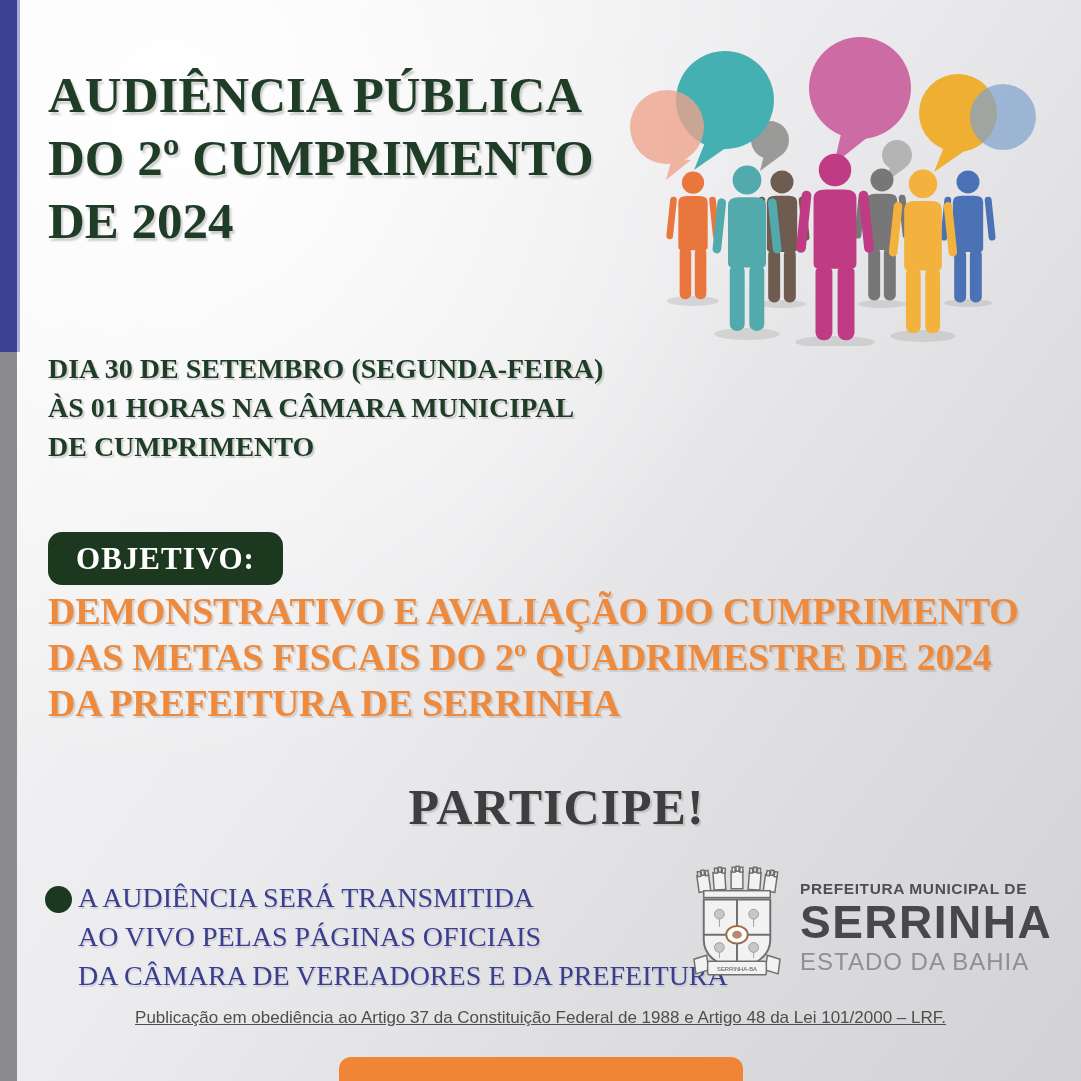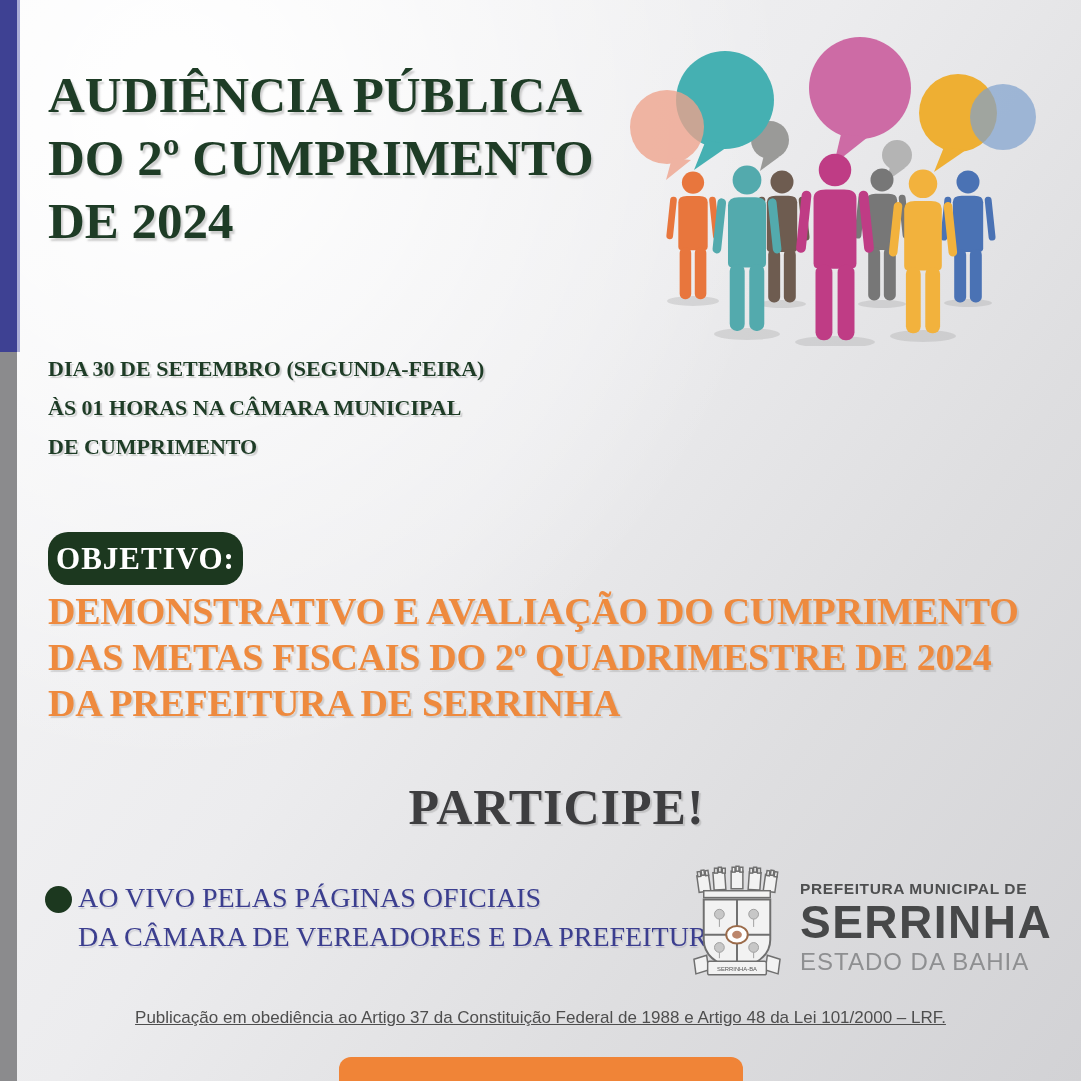--- a/index.html
+++ b/index.html
@@ -11,24 +11,24 @@
     background:
       radial-gradient(ellipse at 16% 10%, #ffffff 0%, rgba(255,255,255,0) 48%),
       linear-gradient(126deg, #f8f8f9 0%, #ececee 45%, #dedee0 72%, #d2d2d5 100%);
   }
   .bar-blue{position:absolute;left:0;top:0;width:17px;height:352px;background:#3e4193;border-right:3px solid #abadd6;}
   .bar-gray{position:absolute;left:0;top:352px;width:17px;height:729px;background:#8b8b8d;}
 
   .title{position:absolute;left:48px;top:64px;color:#1e3c26;font-weight:bold;font-size:51px;line-height:63px;letter-spacing:0;text-shadow:2px 3px 2px rgba(120,120,120,.35);}
   .title div{white-space:nowrap;}
 
-  .datetime{position:absolute;left:48px;top:349px;color:#1e3c26;font-weight:bold;font-size:22px;line-height:39px;text-shadow:2px 2px 1px rgba(120,120,120,.3);}
+  .datetime{position:absolute;left:48px;top:349px;color:#1e3c26;font-weight:bold;font-size:28px;line-height:39px;text-shadow:2px 2px 1px rgba(120,120,120,.3);}
   .datetime div{white-space:nowrap;}
 
-  .badge{position:absolute;left:48px;top:532px;width:195px;height:53px;background:#1c381f;border-radius:20px;display:flex;align-items:center;justify-content:center;}
+  .badge{position:absolute;left:48px;top:532px;width:235px;height:53px;background:#1c381f;border-radius:14px;display:flex;align-items:center;justify-content:center;}
   .badge span{color:#ffffff;font-weight:bold;font-size:31px;letter-spacing:1px;}
 
   .objective{position:absolute;left:48px;top:588px;color:#ee8a3e;font-weight:bold;font-size:38px;line-height:46px;letter-spacing:-0.3px;text-shadow:2px 2px 1px rgba(140,140,140,.3);}
   .objective div{white-space:nowrap;}
 
   .participate{position:absolute;left:0;right:0;top:778px;text-align:center;color:#3e3e40;font-weight:bold;font-size:50px;letter-spacing:1px;text-shadow:2px 2px 1px rgba(140,140,140,.35);padding-left:32px;}
 
   .bullet{position:absolute;left:45px;top:886px;width:27px;height:27px;border-radius:50%;background:#1c381f;}
   .broadcast{position:absolute;left:78px;top:878px;color:#3b3e8f;font-size:28px;line-height:39px;text-shadow:1px 2px 1px rgba(150,150,170,.35);}
   .broadcast div{white-space:nowrap;}
@@ -130,20 +130,21 @@
   <div class="objective">
     <div>DEMONSTRATIVO E AVALIAÇÃO DO CUMPRIMENTO</div>
     <div>DAS METAS FISCAIS DO 2º QUADRIMESTRE DE 2024</div>
     <div>DA PREFEITURA DE SERRINHA</div>
   </div>
 
   <div class="participate">PARTICIPE!</div>
 
   <div class="bullet"></div>
   <div class="broadcast">
+    <div>A AUDIÊNCIA SERÁ TRANSMITIDA</div>
     <div>AO VIVO PELAS PÁGINAS OFICIAIS</div>
     <div>DA CÂMARA DE VEREADORES E DA PREFEITURA</div>
   </div>
 
   <div class="logo-block">
 
     <svg class="crest" viewBox="0 0 92 118">
       <g stroke="#6f6f6f" stroke-width="1.5" fill="#f2f2f2">
 
         <g>

